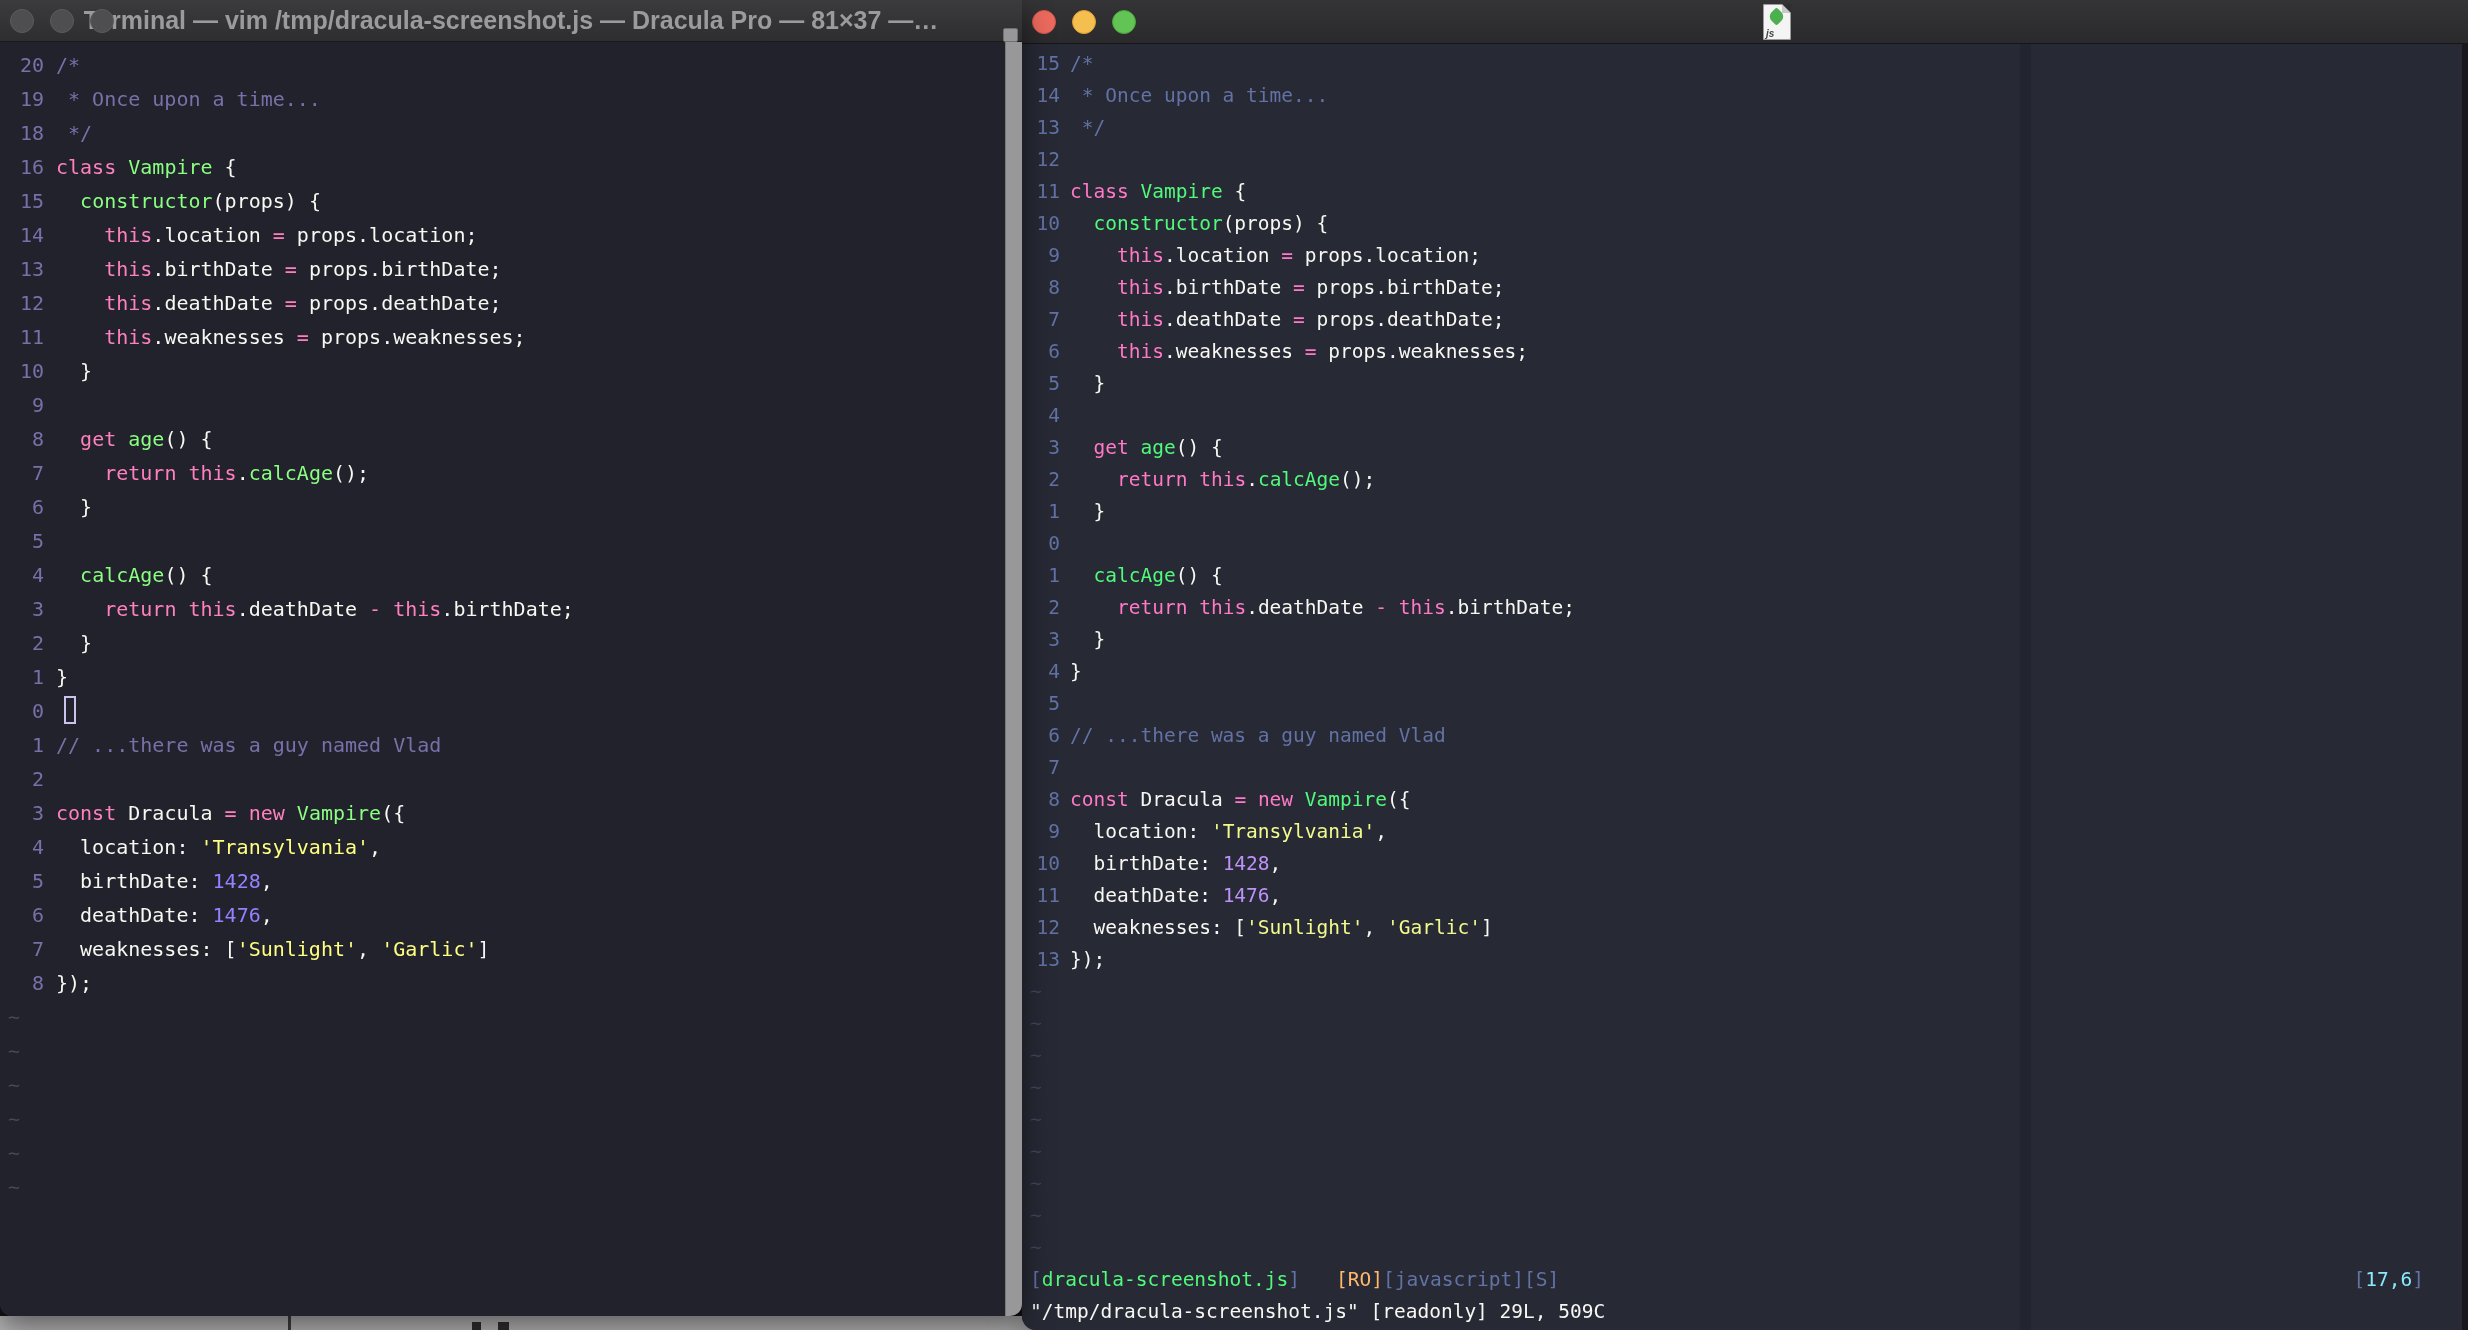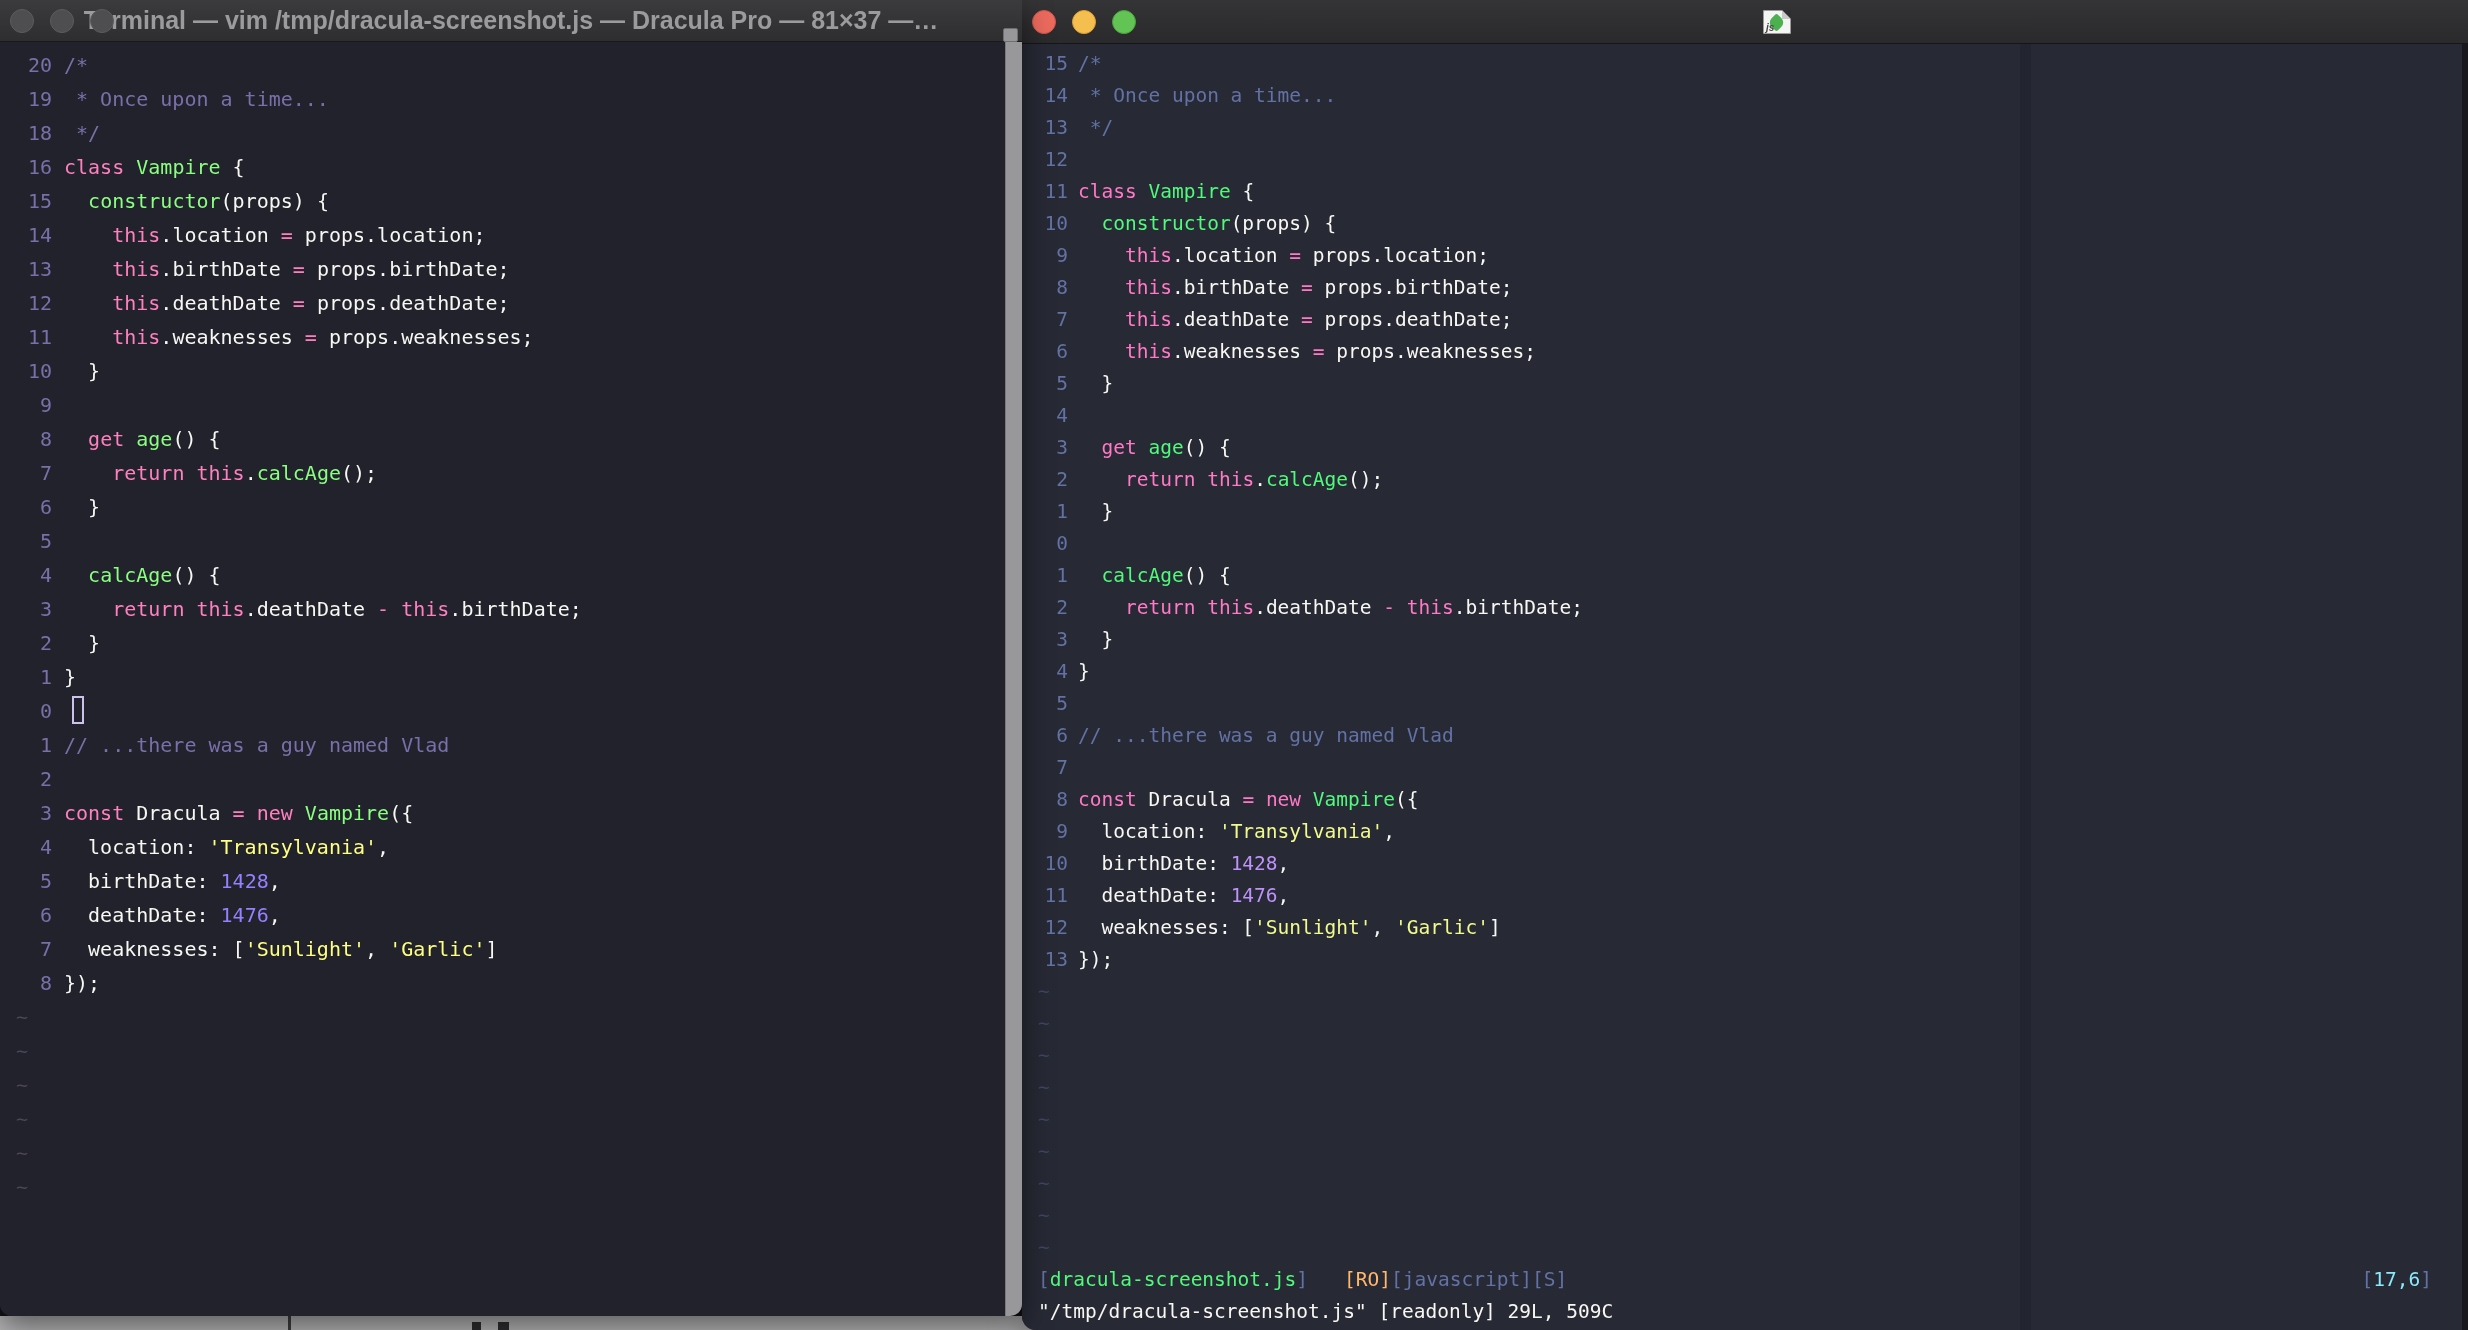--- a/index.html
+++ b/index.html
@@ -22,21 +22,21 @@
   .light.gray{background:#4e4e51;border:1px solid #5c5c5f;}
   .light.red{background:#ec6a5e;border:1px solid #d35549;}
   .light.yellow{background:#f4bf4f;border:1px solid #de9f34;}
   .light.green{background:#61c454;border:1px solid #4aa33c;}
   .tb-title{white-space:nowrap;overflow:hidden;}
   #left-title{margin:0 auto;font-size:25px;font-weight:600;color:#9b9b9e;}
   #right-title-group{position:absolute;left:755px;top:0;height:100%;transform:translateX(-50%);
     display:flex;align-items:center;gap:12px;}
   #right-title{font-size:25px;font-weight:600;color:#cbcbce;}
   
-  .doc-icon{position:relative;width:28px;height:24px;background:#f4f4f4;border-radius:2px;
+  .doc-icon{position:relative;width:28px;height:36px;background:#f4f4f4;border-radius:2px;
     box-shadow:0 0 0 1px #9b9b9b inset;}
   .doc-fold{position:absolute;right:0;top:0;width:0;height:0;
     border-left:9px solid #c9c9c9;border-top:9px solid #2e2e30;}
   .doc-leaf{position:absolute;left:7px;top:6px;width:13px;height:13px;background:#4caf50;
     transform:rotate(45deg);border-radius:2px 6px 2px 6px;}
   .doc-js{position:absolute;left:3px;bottom:1px;font-family:"Liberation Sans",sans-serif;
     font-size:10px;font-weight:700;color:#444;font-style:italic;}
 
   
   #win-left{left:0;top:0;width:1022px;height:1316px;z-index:2;border-radius:10px 10px 12px 12px;
@@ -47,21 +47,21 @@
     border:1px solid #6f6f72;border-radius:2px;z-index:3;}
 
   
   #win-right{left:1022px;top:0;width:1446px;height:1330px;z-index:1;
     border-radius:10px 0 0 14px;background:#272935;box-shadow:0 10px 30px rgba(0,0,0,.5);}
   #right-content{position:absolute;left:0;top:44px;right:0;bottom:0;border-radius:0 0 0 14px;background:#272935;overflow:hidden;}
   #color-column{position:absolute;left:998px;top:0;bottom:0;width:11px;background:#222430;}
   #right-edge{position:absolute;right:0;top:0;bottom:0;width:6px;background:#19191d;}
 
   
-  .pane{position:absolute;left:8px;right:0;top:0;}
+  .pane{position:absolute;left:0;right:0;top:0;}
   .pane-left{padding:6px 0 0 8px;font-size:20px;width:998px;}
   .pane-right{padding:4px 0 0 8px;font-size:19.5px;width:1420px;}
   .vrow{position:relative;white-space:pre;display:flex;}
   .pane-left .vrow{height:34px;line-height:34px;}
   .pane-right .vrow{height:32px;line-height:32px;}
   .lnum{display:inline-block;text-align:right;color:var(--num);flex:none;}
   .pane-left .lnum{width:36px;margin-right:12px;}
   .pane-right .lnum{width:30px;margin-right:10px;}
   .lcode{white-space:pre;}
   .tilde{color:var(--tilde);}

